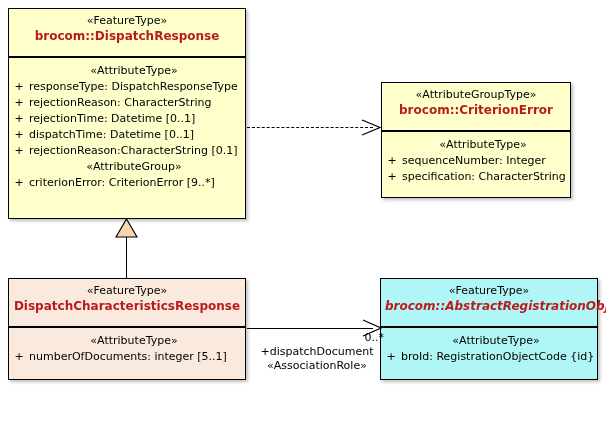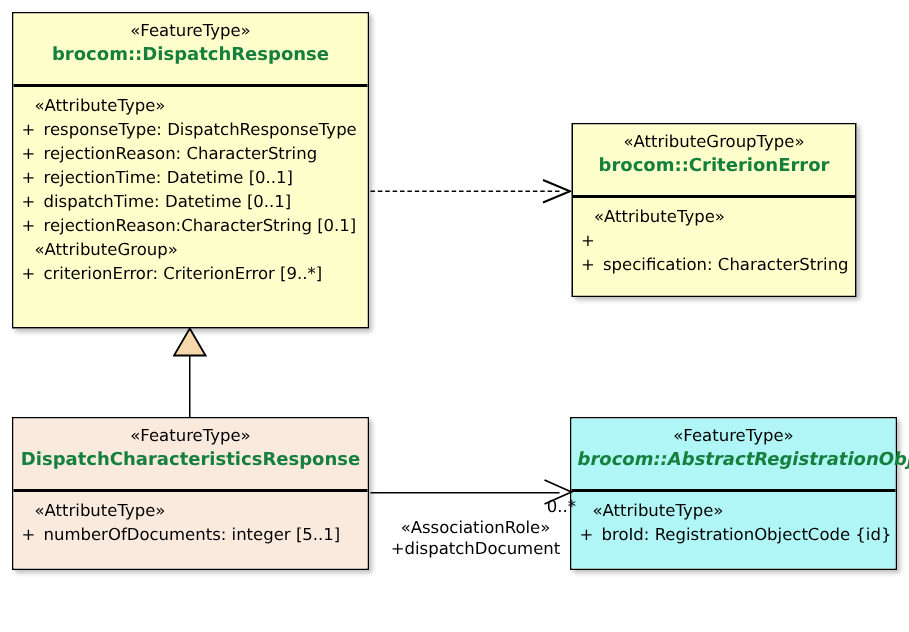--- a/index.html
+++ b/index.html
@@ -34,37 +34,38 @@
     display: block;
     font-size: 11px;
     color: #000000;
     line-height: 14px;
     white-space: nowrap;
   }
   .classname {
     display: block;
     font-size: 12px;
     font-weight: bold;
-    color: #15803d;
+    color: #b91c1c;
     line-height: 15px;
     white-space: nowrap;
     margin-top: 1px;
   }
   .classname.abstract { font-style: italic; }
 
   .uml-body {
     box-sizing: border-box;
     padding: 5px 0 5px 0;
   }
   .group-label {
     font-size: 11px;
     line-height: 16px;
     padding-left: 14px;
     color: #000000;
     white-space: nowrap;
+    text-align: center;
   }
   .attr-row {
     display: flex;
     font-size: 11px;
     line-height: 16px;
     color: #000000;
     white-space: nowrap;
   }
   .attr-vis {
     width: 20px;
@@ -199,20 +200,21 @@
 
   <div class="uml-class theme-yellow" id="class-criterion-error">
     <div class="uml-header">
       <span class="stereotype">«AttributeGroupType»</span>
       <span class="classname">brocom::CriterionError</span>
     </div>
     <div class="uml-body">
       <div class="group-label">«AttributeType»</div>
       <div class="attr-row">
         <span class="attr-vis">+</span>
+        <span class="attr-text">sequenceNumber: Integer</span>
       </div>
       <div class="attr-row">
         <span class="attr-vis">+</span>
         <span class="attr-text">specification: CharacterString</span>
       </div>
     </div>
   </div>
 
   <div class="uml-class theme-peach" id="class-dispatch-characteristics">
     <div class="uml-header">
@@ -258,17 +260,17 @@
 
   <div class="conn" id="assoc-line"></div>
   <div class="conn" id="assoc-arrow">
     <svg width="20" height="18" viewBox="0 0 20 18">
       <polyline points="1,1 19,9 1,17" fill="none" stroke="#000000" stroke-width="1.2"></polyline>
     </svg>
   </div>
 
   <div id="assoc-labels">
     <div class="mult">0..*</div>
+    <div>+dispatchDocument</div>
     <div>«AssociationRole»</div>
-    <div>+dispatchDocument</div>
   </div>
 
 </div>
 
 </body></html>

